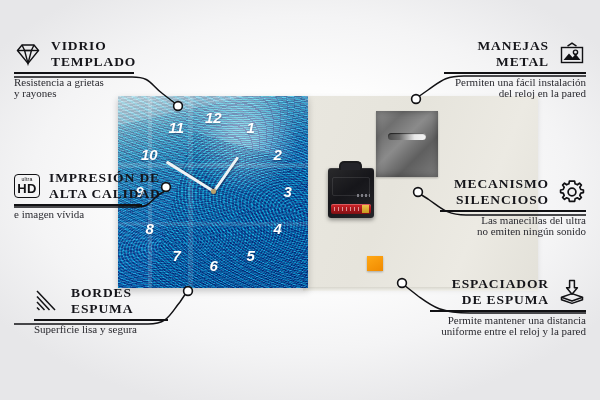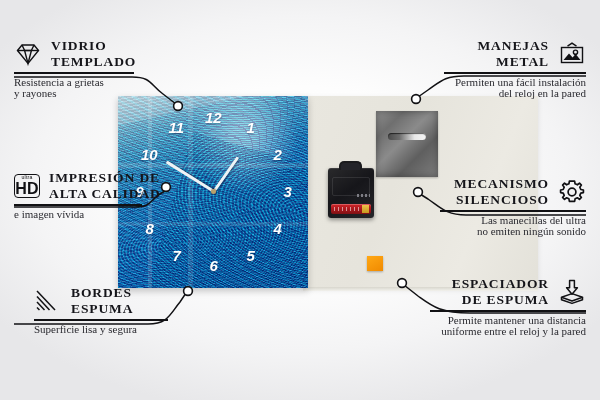--- a/index.html
+++ b/index.html
@@ -160,21 +160,21 @@
   .right .headrow{ justify-content:flex-end; }
   .ico{ flex:0 0 auto; display:block; }
   svg.ico{ overflow:visible; }
   
   .hdbox{
     width:26px; height:24px; border:1.6px solid #111114; border-radius:4px;
     display:flex; flex-direction:column; align-items:center; justify-content:center;
     line-height:1; font-family:"Liberation Sans", sans-serif; color:#111114;
   }
   .hdbox .u{ font-size:5.2px; letter-spacing:.2px; }
-  .hdbox .d{ font-size:16px; font-weight:700; letter-spacing:.3px; }
+  .hdbox .d{ font-size:13px; font-weight:700; letter-spacing:.3px; }
   #wires{ position:absolute; inset:0; pointer-events:none; }
 </style>
 </head>
 <body>
 
 <div id="stage">
 
   <div id="product">
 
     <div class="backpanel">

